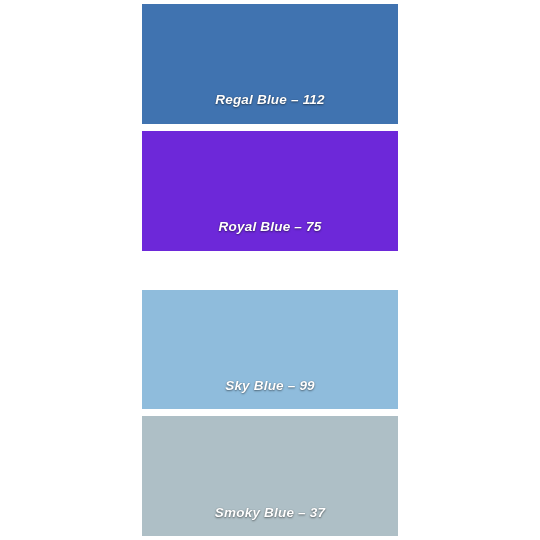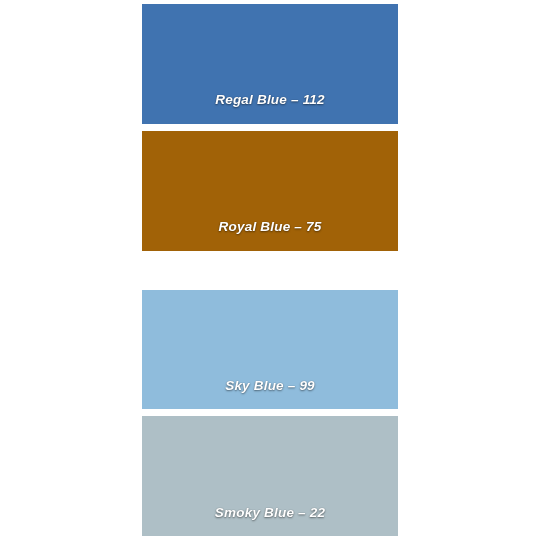--- a/index.html
+++ b/index.html
@@ -65,26 +65,26 @@
 </head>
 <body style="background-color: rgb(255, 255, 255);">
 
 <div id="palette">
   <div class="swatch-stack">
 
     <div class="swatch" style="background-color: rgb(64, 115, 176);">
       <span class="swatch-label">Regal Blue – 112</span>
     </div>
 
-    <div class="swatch" style="background-color: #a16207;">
+    <div class="swatch" style="background-color: #6d28d9;">
       <span class="swatch-label">Royal Blue – 75</span>
     </div>
 
     <div class="swatch" style="background-color: rgb(143, 188, 220); margin-top: 32px;">
       <span class="swatch-label">Sky Blue – 99</span>
     </div>
 
     <div class="swatch" style="background-color: rgb(174, 191, 198);">
-      <span class="swatch-label">Smoky Blue – 22</span>
+      <span class="swatch-label">Smoky Blue – 37</span>
     </div>
 
   </div>
 </div>
 
 </body></html>

